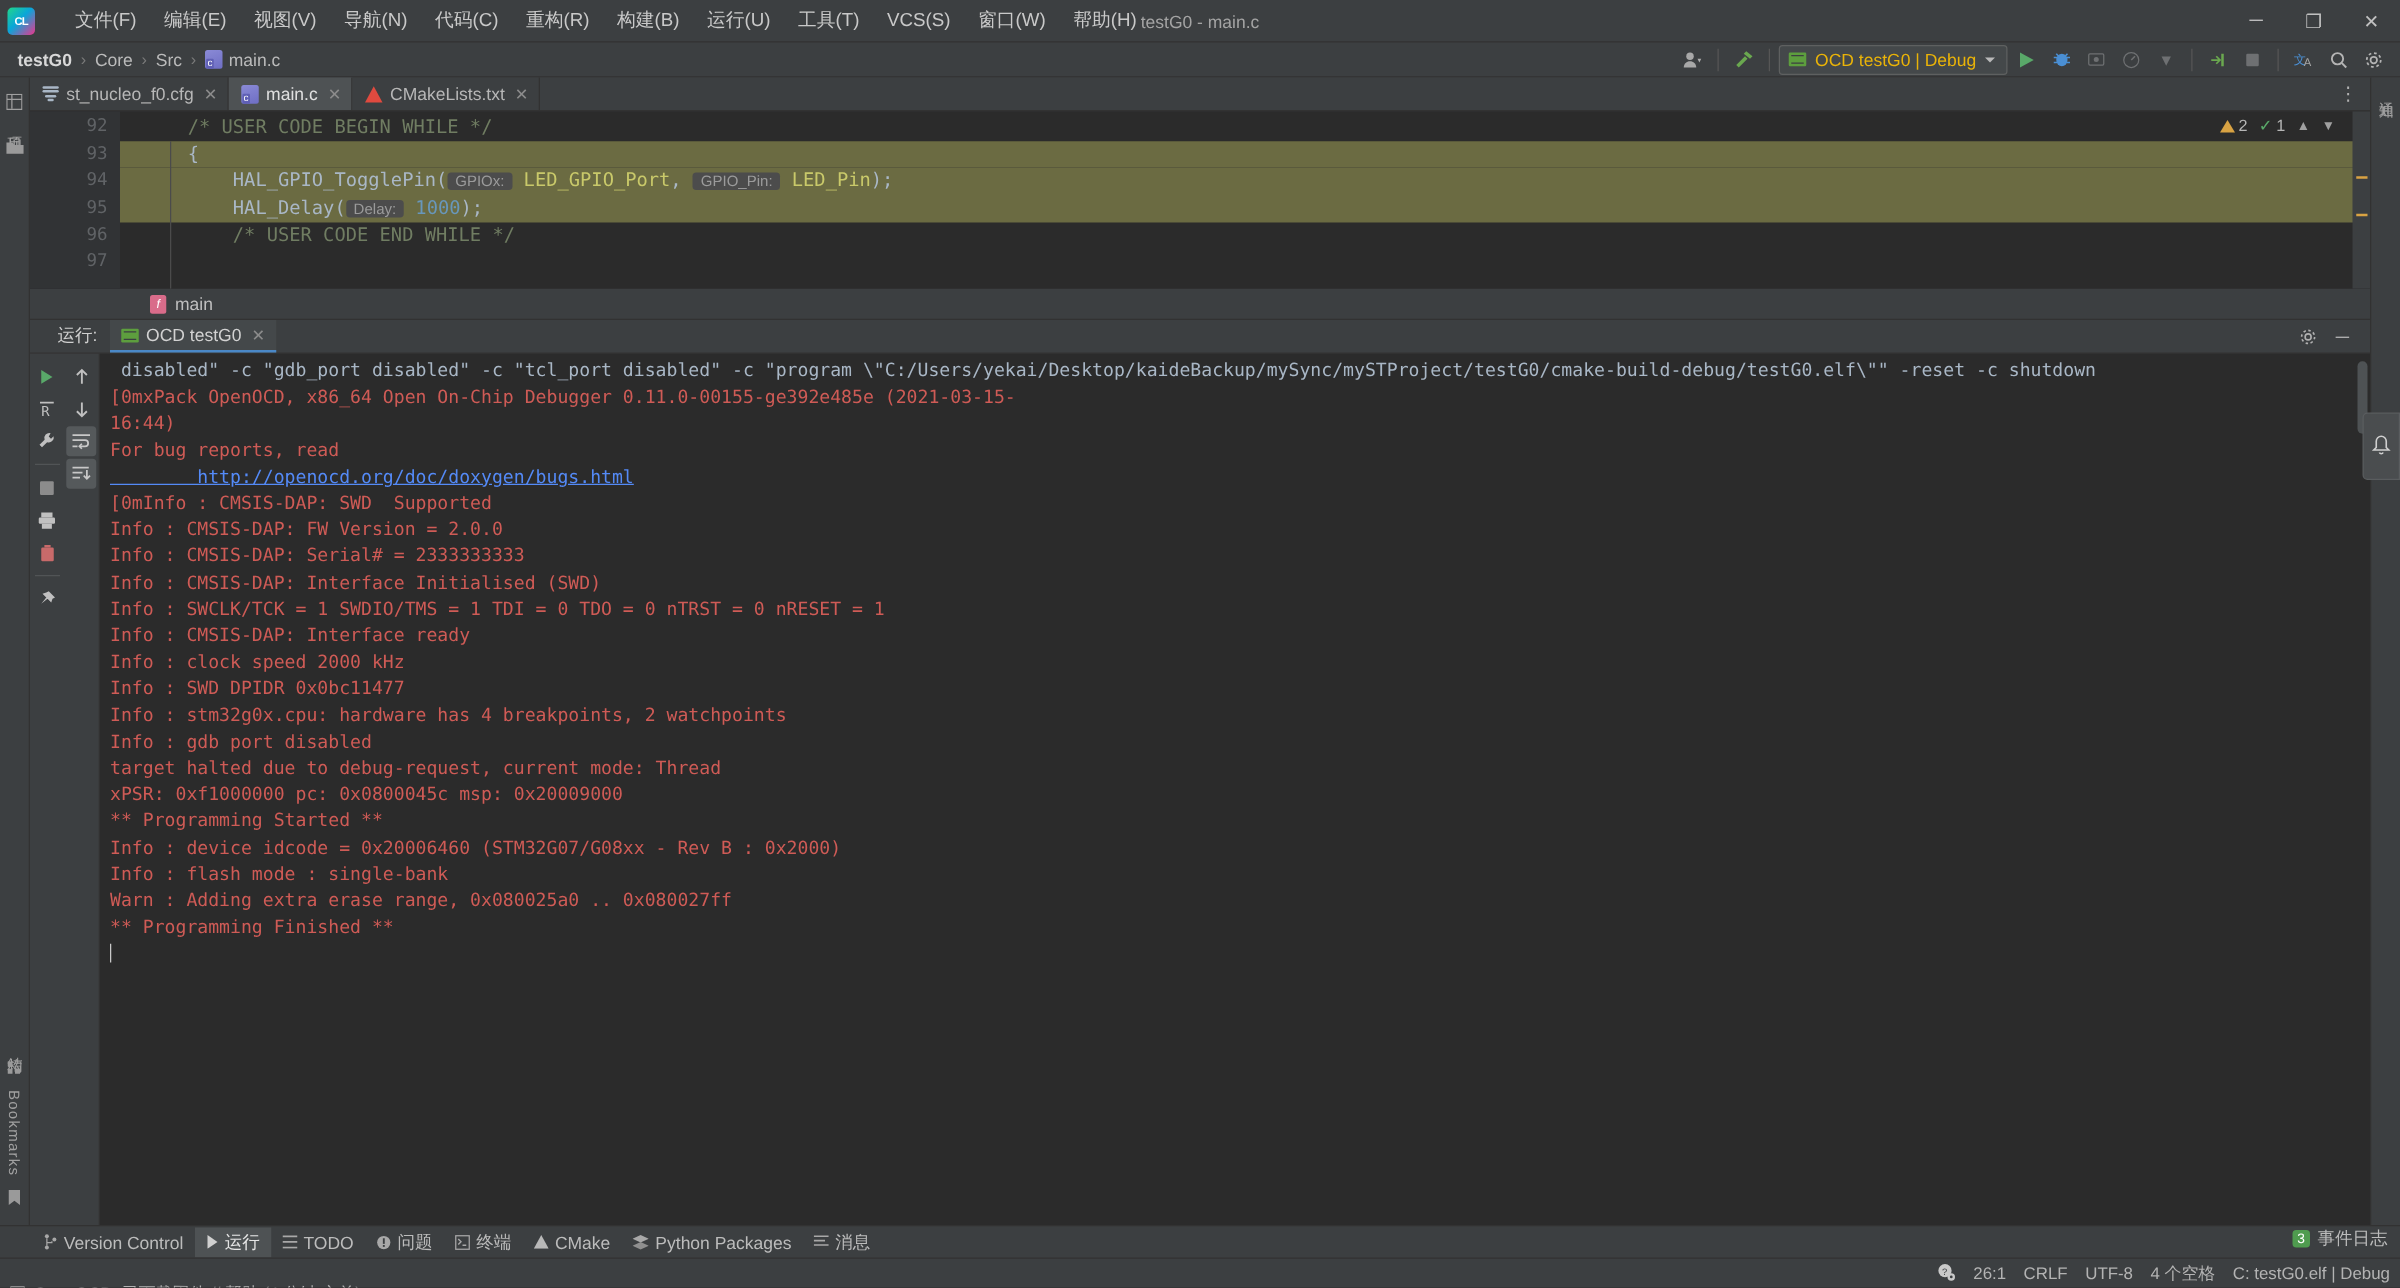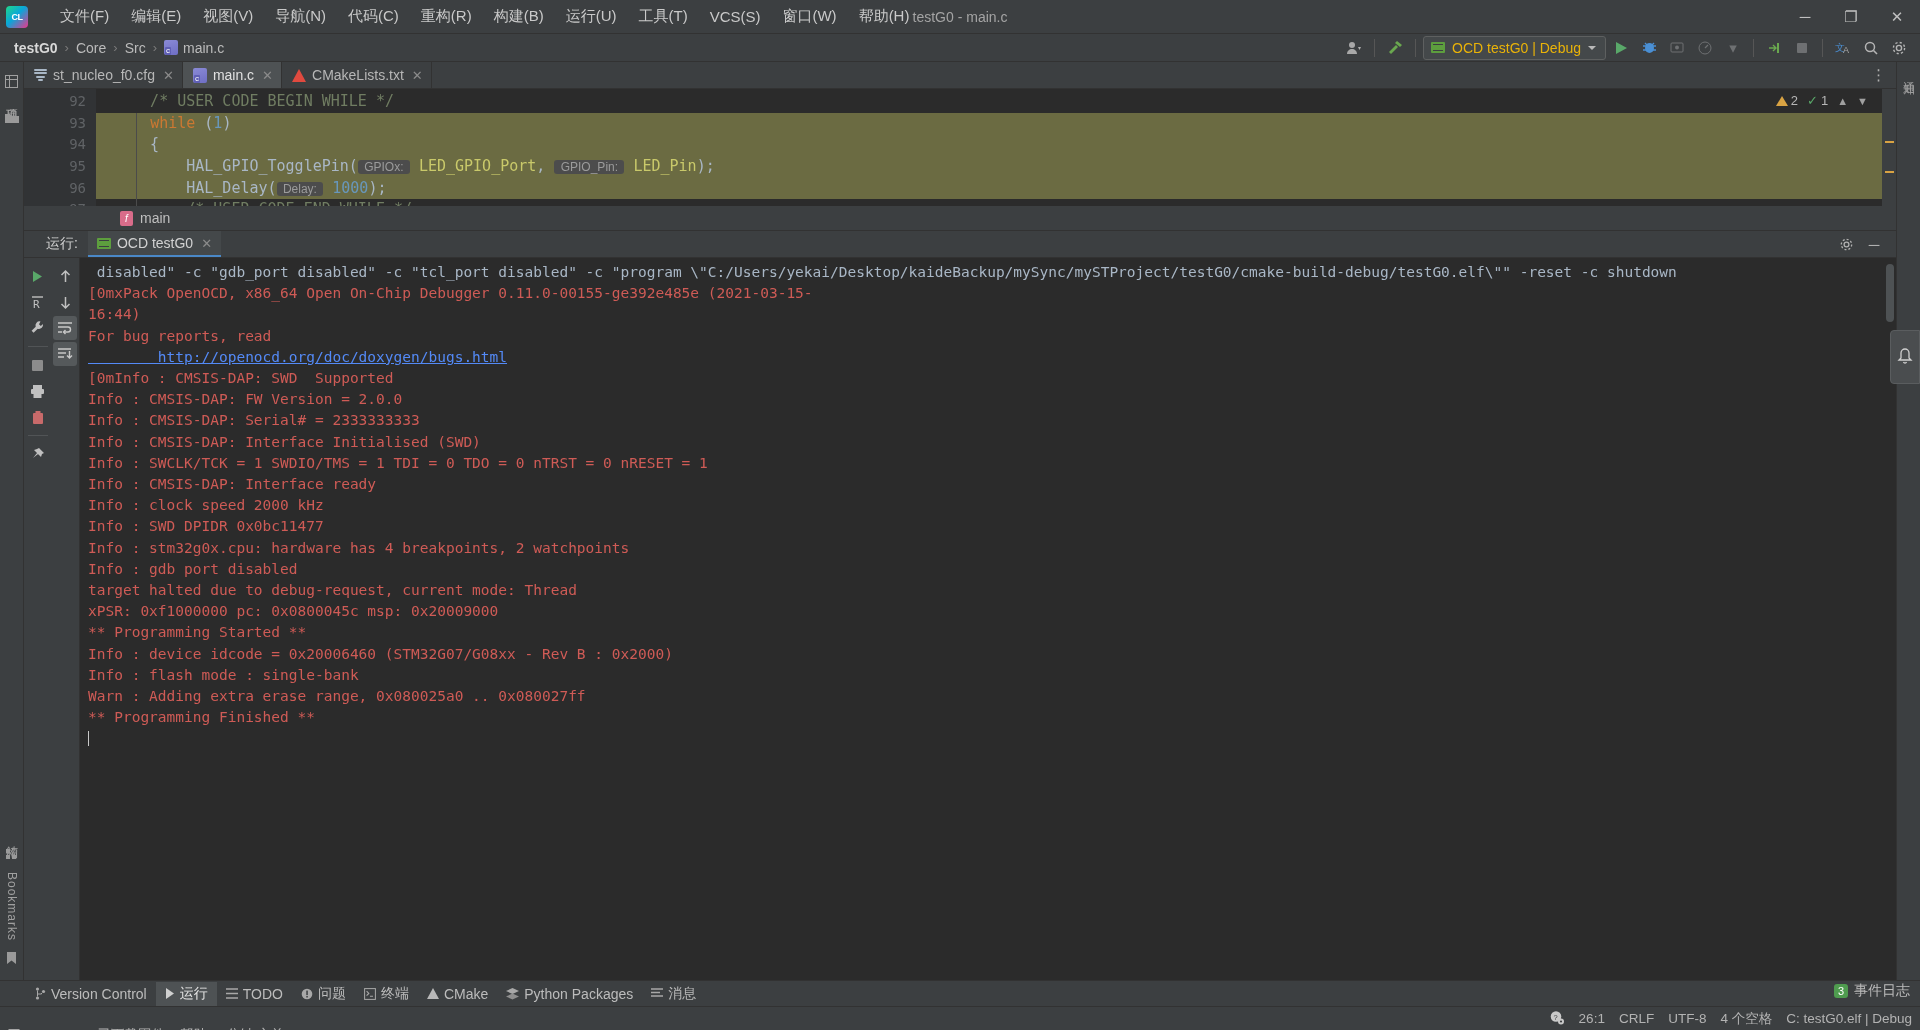--- a/index.html
+++ b/index.html
@@ -107,21 +107,21 @@
   .ic-cfg i:nth-child(1){width:13px;} .ic-cfg i:nth-child(2){width:13px;}
   .ic-cfg i:nth-child(3){width:9px;margin-left:2px;} .ic-cfg i:nth-child(4){width:5px;margin-left:4px;}
   .ic-cmake {
     width:0;height:0;border-left:7px solid transparent;border-right:7px solid transparent;
     border-bottom:13px solid #e04a3f;
   }
   .tabs-more { margin-left:auto; display:flex; align-items:center; padding:0 8px; color:#b0b0b0; letter-spacing:2px; }
 
   
   .editor {
-    background:#2b2b2b; flex:none; height:117px; display:flex; position:relative; overflow:hidden;
+    background:#2b2b2b; flex:none; height:142px; display:flex; position:relative; overflow:hidden;
     font-family:"DejaVu Sans Mono", monospace;
   }
   .gutter {
     width:72px; background:#313335; flex:none; text-align:right; padding-top:2px;
     font-size:14px; color:#606366; user-select:none; position:relative;
   }
   .gutter .ln { height:21.7px; line-height:21.7px; padding-right:10px; }
   .codewrap { flex:1; position:relative; padding-top:2px; }
   .code-line { height:21.7px; line-height:21.7px; font-size:15px; white-space:pre; padding-left:18px; }
   .code-line.hl { background:#6b6b42; }
@@ -416,21 +416,20 @@
           <div class="ln">92</div>
           <div class="ln" style="position:relative">93</div>
           <div class="ln">94</div>
           <div class="ln">95</div>
           <div class="ln">96</div>
           <div class="ln">97</div>
         </div>
         <div class="codewrap">
           <div class="indent-guide" style="left:40px"></div>
           <div class="code-line"><span class="c-com">    /* USER CODE BEGIN WHILE */</span></div>
-          <div class="code-line hl"><span class="c-txt">    </span><span class="c-kw">while</span><span class="c-txt"> (</span><span class="c-num">1</span><span class="c-txt">)</span></div>
           <div class="code-line hl"><span class="c-txt">    {</span></div>
           <div class="code-line hl"><span class="c-txt">        HAL_GPIO_TogglePin(</span><span class="c-hint"> GPIOx: </span><span class="c-txt"> </span><span class="c-fld">LED_GPIO_Port</span><span class="c-txt">, </span><span class="c-hint"> GPIO_Pin: </span><span class="c-txt"> </span><span class="c-fld">LED_Pin</span><span class="c-txt">);</span></div>
           <div class="code-line hl"><span class="c-txt">        HAL_Delay(</span><span class="c-hint"> Delay: </span><span class="c-txt"> </span><span class="c-num">1000</span><span class="c-txt">);</span></div>
           <div class="code-line"><span class="c-com">        /* USER CODE END WHILE */</span></div>
 
           <div class="editor-status">
             <span class="warn-pill">
               <span class="tri-warn"></span>
               <span>2</span>
             </span>

